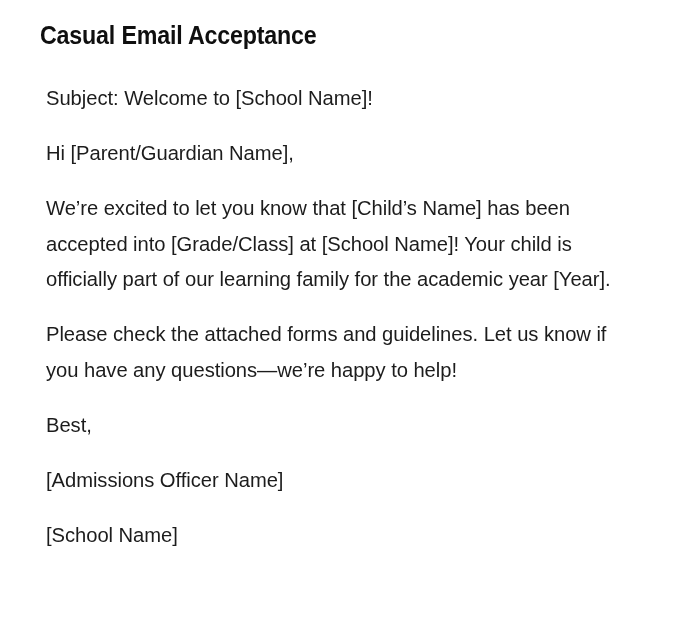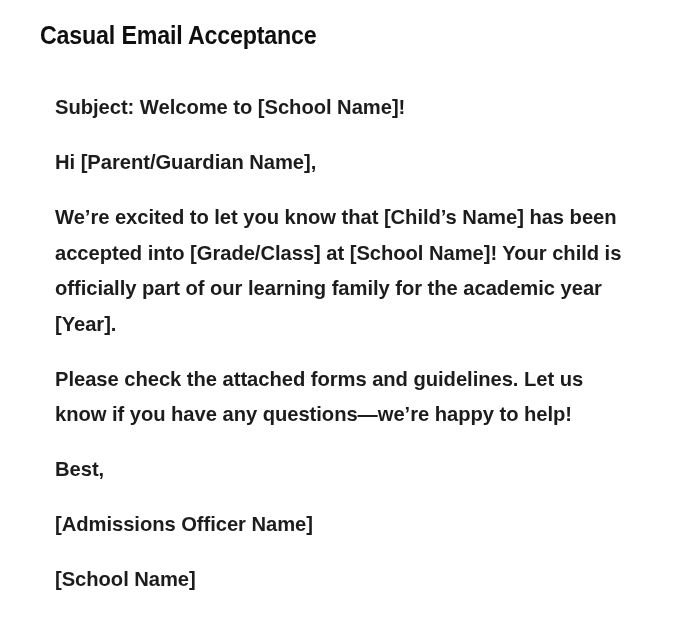--- a/index.html
+++ b/index.html
@@ -33,23 +33,22 @@
     line-height: 34px;
     letter-spacing: -0.2px;
     color: #0f0f0f;
     transform: scaleX(0.93);
     transform-origin: left center;
     white-space: nowrap;
   }
 
   .body-block {
     width: 592px;
-    margin: 15px;
+    margin: 6px;
     padding: 0;
-    font-weight: bold;
   }
 
   .para {
     margin: 0;
     padding: 0;
     font-size: 20.5px;
     line-height: 35.5px;
     color: #1c1c1c;
     letter-spacing: -0.05px;
     transform: scaleX(0.985);

